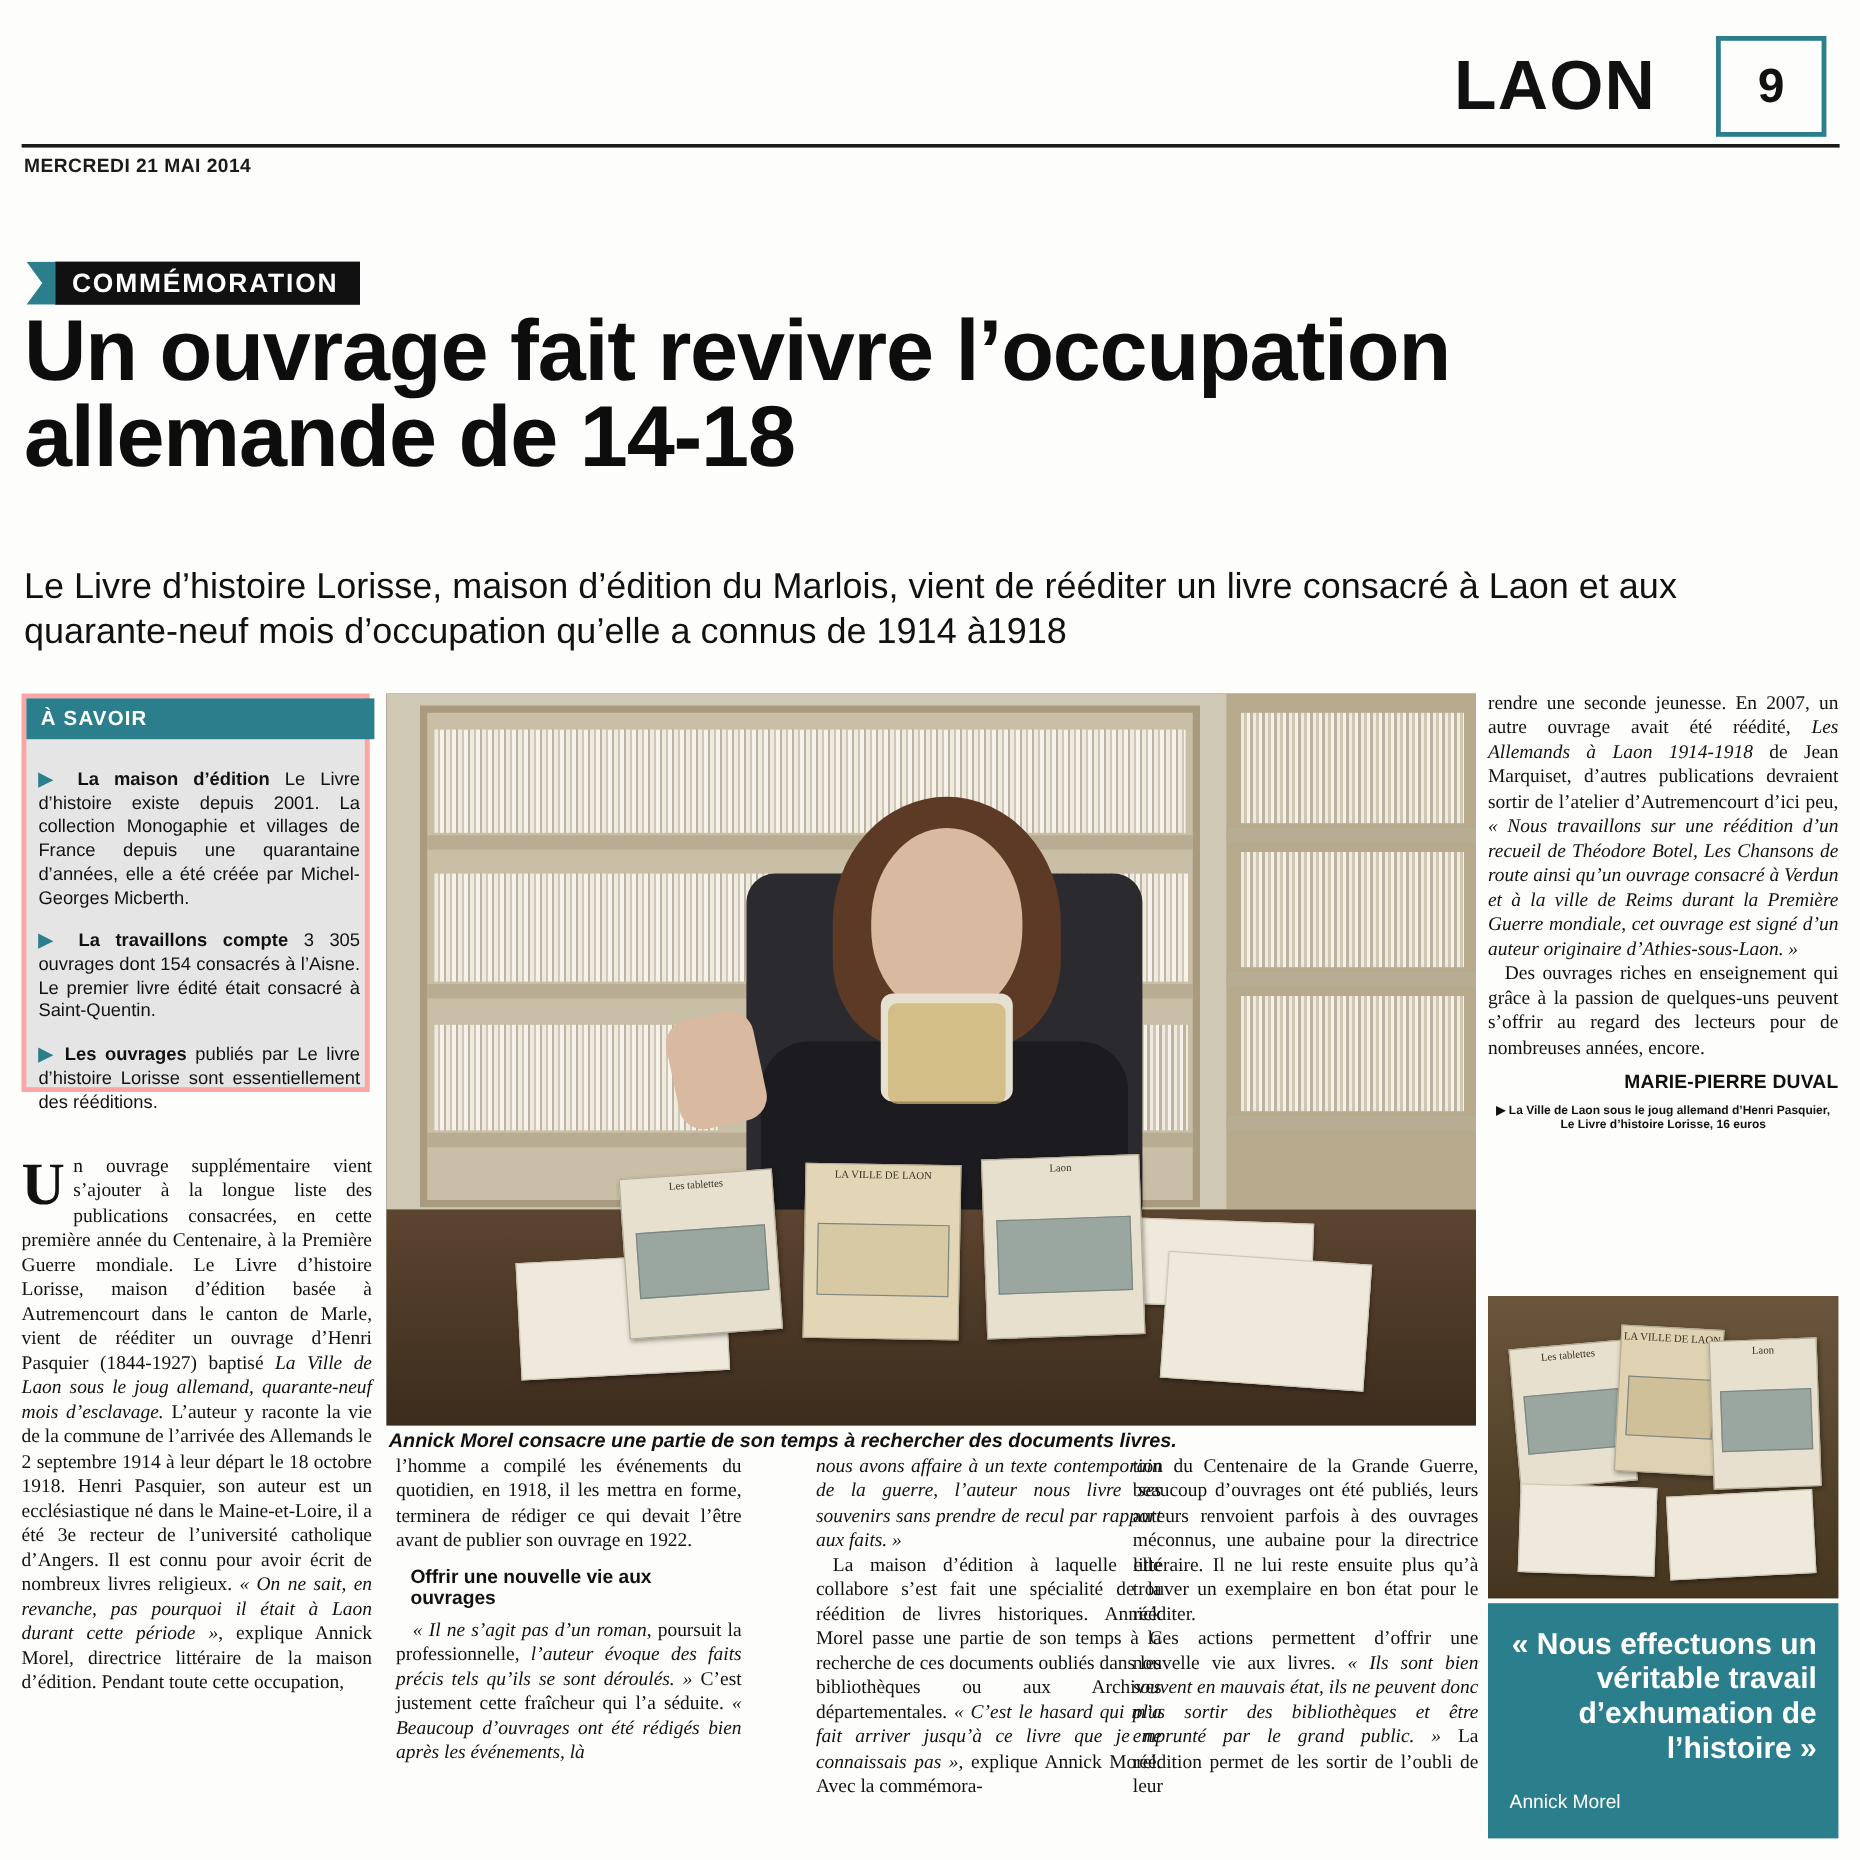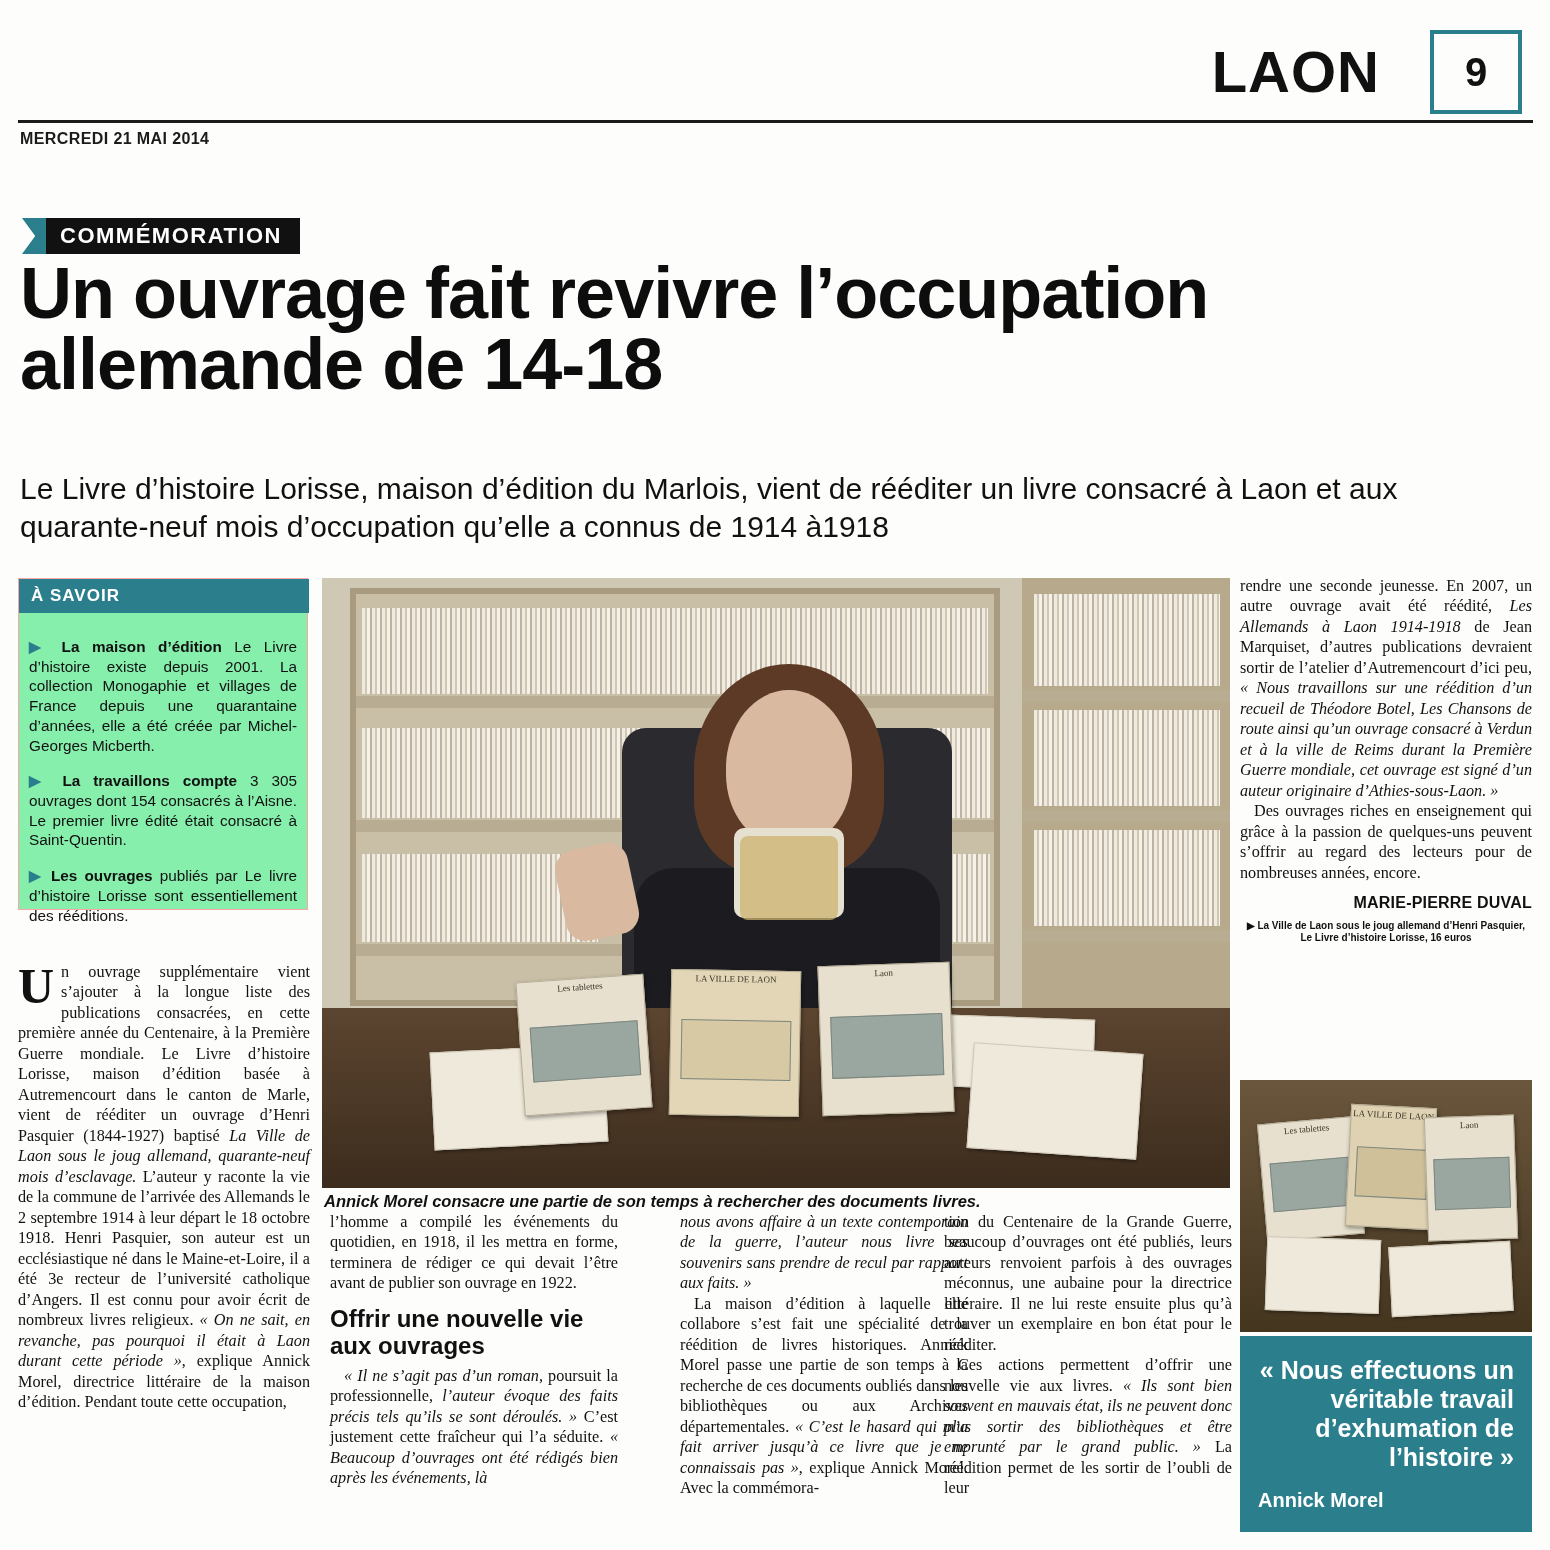--- a/index.html
+++ b/index.html
@@ -121,22 +121,22 @@
     font-family: "Liberation Sans", sans-serif;
   }
 
   
   .asavoir {
     position: absolute;
     left: 18px;
     top: 578px;
     width: 290px;
     height: 332px;
-    border: 1px solid #fca5a5;
-    background: #86efac;
+    border: 4px solid #fca5a5;
+    background: #e5e5e5;
     box-sizing: border-box;
   }
   .asavoir-head {
     position: absolute;
     left: 0; top: 0;
     width: 290px;
     height: 34px;
     background: #2b7f8c;
     color: #fff;
     font-size: 17px;
@@ -231,24 +231,24 @@
   .col-5 {
     left: 1240px;
     top: 576px;
     width: 292px;
     font-size: 16.2px;
     line-height: 1.265;
   }
   .subhead {
     font-family: "Liberation Sans", sans-serif;
     font-weight: bold;
-    font-size: 24px;
+    font-size: 16px;
     line-height: 1.12;
     color: #111;
-    margin: 12px 0 6px 0;
+    margin: 12px 0 6px 12px;
     text-align: left;
   }
   .byline {
     font-family: "Liberation Sans", sans-serif;
     font-weight: bold;
     font-size: 16px;
     text-align: right;
     margin-top: 10px;
     letter-spacing: 0.2px;
   }
@@ -289,22 +289,22 @@
     font-size: 25px;
     line-height: 1.16;
     font-weight: bold;
     font-family: Liberation Sans, sans-serif;
     text-align: right;
   }
   .pullquote .pq-attr {
     position: absolute;
     left: 18px;
     bottom: 20px;
-    font-size: 20px;
-    font-weight: bold;
+    font-size: 16px;
+    font-weight: normal;
   }
 
   
   .shelf {
     position: absolute;
     background: #b8ac93;
   }
   .books-row {
     position: absolute;
     background: repeating-linear-gradient(90deg,

